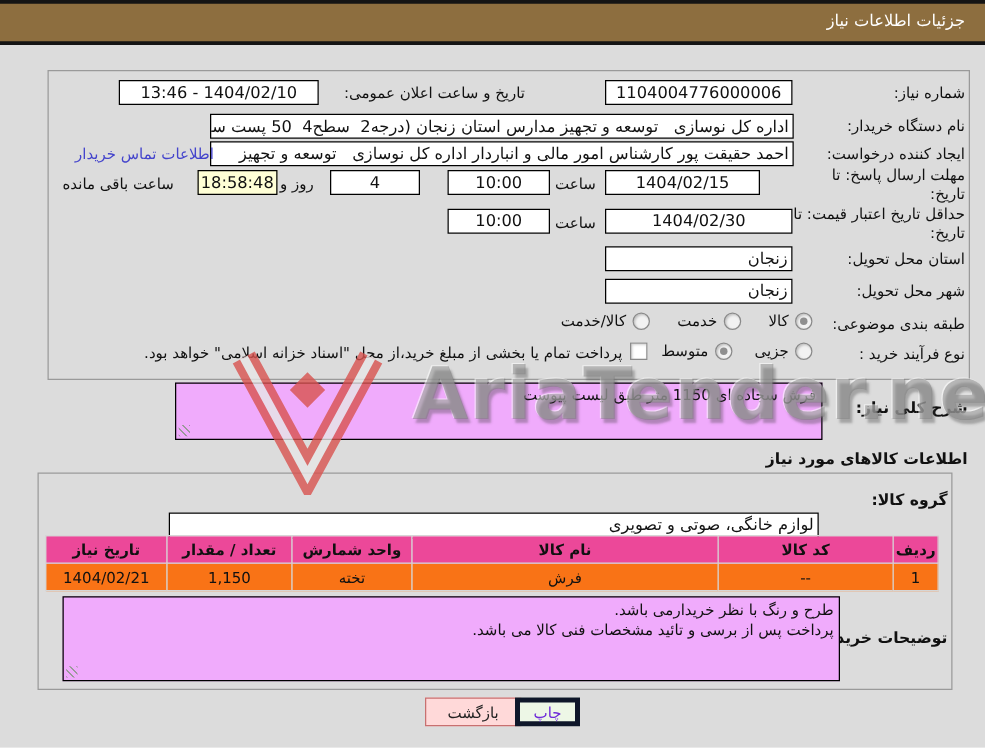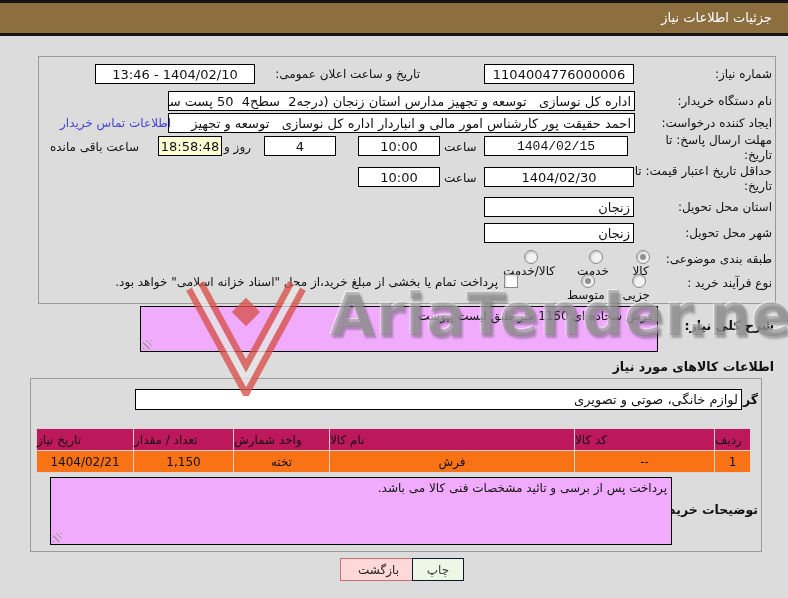--- a/index.html
+++ b/index.html
@@ -31,21 +31,21 @@
     box-sizing:border-box; font-size:13px; padding:0 3px;
     display:flex; align-items:center; overflow:hidden;
   }
   .fieldbox.center{justify-content:center;}
   .fieldbox.clip{white-space:pre;}
   .fieldbox.yellow{background:#ffffd6;}
   
   .link{position:absolute; color:#4444cc; font-size:12px; white-space:nowrap; cursor:pointer;}
   
   .optrow{position:absolute; display:flex; align-items:center;}
-  .opt{display:flex; align-items:center;flex-direction:column;}
+  .opt{display:flex; align-items:flex-end;}
   .radio{
     width:12px; height:12px; border-radius:50%;
     border:1px solid #8a8a8a; background:#f2f2f2;
     box-shadow:inset 1px 1px 2px rgba(0,0,0,.22);
     margin-left:5px; flex:none;
   }
   .radio.selected::after{
     content:""; display:block; width:6px; height:6px; margin:3px;
     border-radius:50%; background:#8f8f8f;
   }
@@ -63,35 +63,35 @@
   .resize-grip{
     position:absolute; left:2px; bottom:2px; width:9px; height:9px;
     background:repeating-linear-gradient(45deg,#9a9a9a 0 1px,transparent 1px 4px);
   }
   
   .goods-table{
     position:absolute; left:36px; top:428px; width:714px;
     border-collapse:collapse; table-layout:fixed; border:1px solid #7a7a7a;
   }
   .goods-table th{
-    height:21px; background:#be185d; border:1px solid #d6d6d6;
-    font-size:12px; font-weight:normal; text-align:left; padding:0;
+    height:21px; background:#ec4899; border:1px solid #d6d6d6;
+    font-size:12px; font-weight:bold; text-align:center; padding:0;
   }
   .goods-table td{
     height:21px; background:#f97316; border:1px solid #d6d6d6;
     font-size:12px; text-align:center; padding:0;
   }
   
   .btn{
     position:absolute; height:23px; box-sizing:border-box; font-size:12px;
     display:flex; align-items:center; justify-content:center; cursor:pointer;
     font-family:"DejaVu Sans",sans-serif;
   }
   #btn-back{left:340px; top:558px; width:77px; background:#ffd9d9; border:1px solid #c87070; color:#222;}
-  #btn-print{left:412px; top:558px; width:52px; background:#edf7e6; border:1px solid #0f172a; color:#404040;}
+  #btn-print{left:412px; top:558px; width:52px; background:#edf7e6; border:4px solid #0f172a; color:#6d28d9;}
   
   .wm-text{
     position:absolute; left:330px; top:281px; z-index:40; pointer-events:none;
     font-size:58px; font-weight:bold; letter-spacing:1px; white-space:nowrap;
     direction:ltr; color:rgba(125,125,125,.5);
     text-shadow:2px 3px 2px rgba(60,60,60,.35), -1px -1px 0 rgba(255,255,255,.55);
   }
   .wm-logo{position:absolute; left:180px; top:276px; z-index:40; pointer-events:none; opacity:.8;}
 </style>
 </head>
@@ -111,21 +111,21 @@
   <div class="fieldbox center" style="left:78px; top:64px; width:160px;margin-left:17px;">1404/02/10 - 13:46</div>
 
   <span class="lbl" style="right:16px; top:94px;">نام دستگاه خریدار:</span>
   <div class="fieldbox clip" style="left:168px; top:91px; width:467px;">اداره کل نوسازی   توسعه و تجهیز مدارس استان زنجان (درجه2  سطح4  50 پست سازمان</div>
 
   <span class="lbl" style="right:16px; top:116px;">ایجاد کننده درخواست:</span>
   <div class="fieldbox clip" style="left:168px; top:113px; width:467px;">احمد حقیقت پور کارشناس امور مالی و انباردار اداره کل نوسازی   توسعه و تجهیز</div>
   <span class="link" style="left:60px; top:116px;">اطلاعات تماس خریدار</span>
 
   <span class="lbl wrap" style="right:16px; top:133px; width:122px;">مهلت ارسال پاسخ: تا تاریخ:</span>
-  <div class="fieldbox center" style="left:484px; top:136px; width:144px;font-family:Liberation Mono, monospace;">1404/02/15</div>
+  <div class="fieldbox center" style="left:484px; top:136px; width:124px;">1404/02/15</div>
   <span class="lbl" style="left:444px; top:140px;">ساعت</span>
   <div class="fieldbox center" style="left:358px; top:136px; width:82px;">10:00</div>
   <div class="fieldbox center" style="left:264px; top:136px; width:72px;">4</div>
   <span class="lbl" style="left:224px; top:140px;">روز و</span>
   <div class="fieldbox center yellow" style="left:158px; top:136px; width:64px;">18:58:48</div>
   <span class="lbl" style="left:50px; top:140px;">ساعت باقی مانده</span>
 
   <span class="lbl wrap" style="right:16px; top:164px; width:140px;">حداقل تاریخ اعتبار قیمت: تا تاریخ:</span>
   <div class="fieldbox center" style="left:484px; top:167px; width:150px;text-align:center;">1404/02/30</div>
   <span class="lbl" style="left:444px; top:171px;">ساعت</span>
@@ -170,21 +170,21 @@
   <span class="blbl" style="right:14px; top:318px;">شرح کلی نیاز:</span>
   <div class="textarea" style="left:140px; top:306px; width:518px; height:46px;">
     <span>فرش سجاده ای 1150 متر طبق لیست پیوست</span>
     <span class="resize-grip"></span>
   </div>
 
   <span class="blbl" style="right:14px; top:359px;">اطلاعات کالاهای مورد نیاز</span>
   <div class="groupbox" id="gb2"></div>
 
   <span class="blbl" style="right:30px; top:392px;">گروه کالا:</span>
-  <div class="fieldbox" style="left:135px; top:389px; width:607px; height:21px;">لوازم خانگی، صوتی و تصویری</div>
+  <div class="fieldbox" style="left:135px; top:410px; width:520px; height:21px;">لوازم خانگی، صوتی و تصویری</div>
 
   <table class="goods-table">
     <colgroup>
       <col style="width:36px">
         <col style="width:140px">
         <col style="width:245px">
       <col style="width:96px">
         <col style="width:100px">
         <col style="width:97px">
     </colgroup>
@@ -205,20 +205,21 @@
         <td>فرش</td>
         <td>تخته</td>
         <td>1,150</td>
         <td>1404/02/21</td>
       </tr>
     </tbody>
   </table>
 
   <span class="blbl" style="right:30px; top:502px;">توضیحات خریدار:</span>
   <div class="textarea" style="left:50px; top:477px; width:622px; height:68px; line-height:16px;">
+    <div>طرح و رنگ با نظر خریدارمی باشد.</div>
     <div>پرداخت پس از برسی و تائید مشخصات فنی کالا می باشد.</div>
     <span class="resize-grip"></span>
   </div>
 
   <div class="btn" id="btn-back">بازگشت</div>
   <div class="btn" id="btn-print">چاپ</div>
 
   <svg class="wm-logo" width="132" height="120" viewBox="0 0 132 120">
     <path d="M15 10 L66 104 L117 10" fill="none" stroke="#d9534f" stroke-width="20"></path>
     <path d="M15 10 L66 104 L117 10" fill="none" stroke="#e6e6e6" stroke-width="7"></path>

